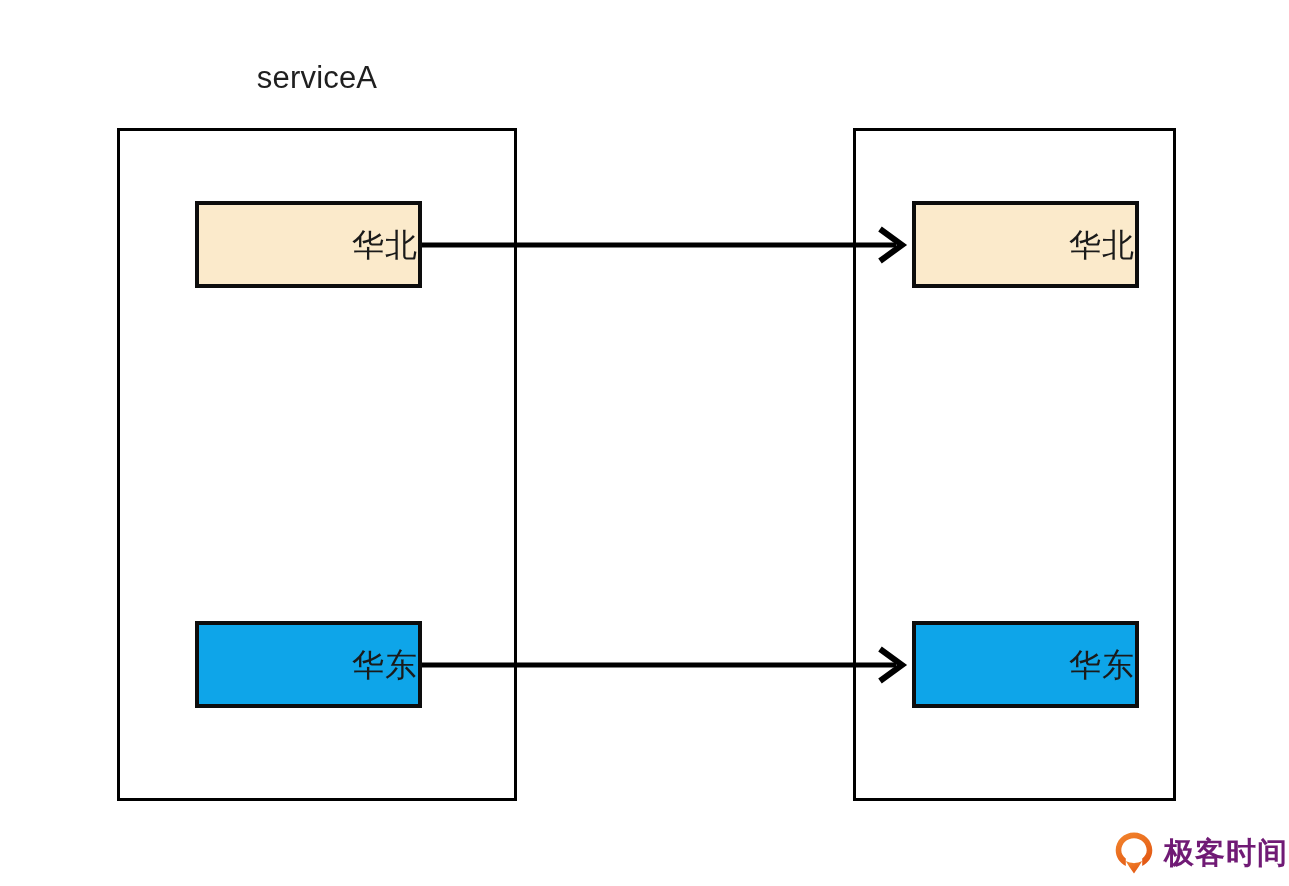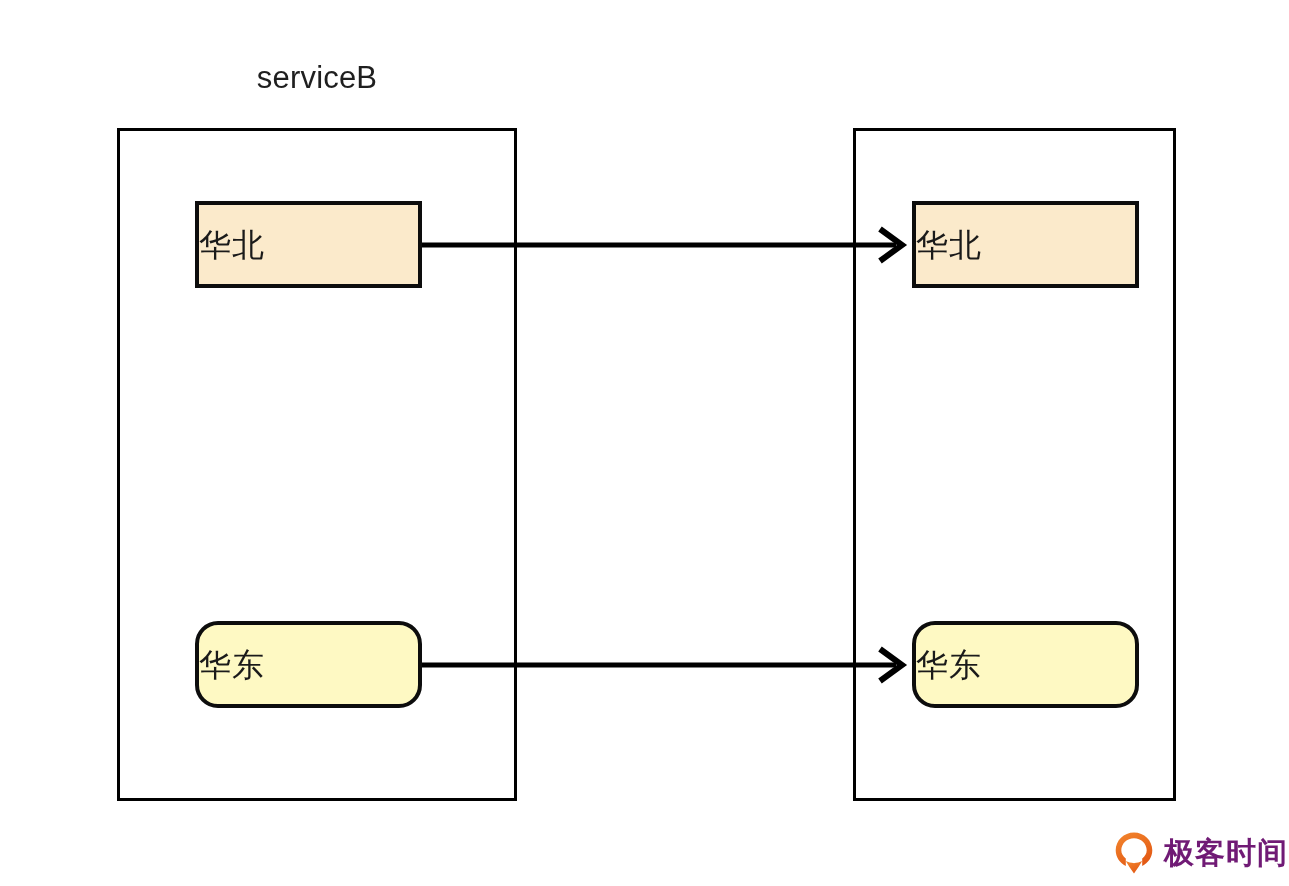--- a/index.html
+++ b/index.html
@@ -44,29 +44,29 @@
   #service-box-a { left: 117px; top: 128px; width: 400px; height: 673px; }
   #service-box-b { left: 853px; top: 128px; width: 323px; height: 673px; }
 
   
   .region-node {
     position: absolute;
     box-sizing: border-box;
     border: 4px solid #0d0d0d;
     display: flex;
     align-items: center;
-    justify-content: flex-start;
+    justify-content: flex-end;
     font-size: 32px;
     line-height: 1;
     color: #1a1a1a;
     letter-spacing: 1px;
     z-index: 3;
   }
   .region-node.north { background: #fbeacb; }
-  .region-node.east  { background: #fef9c3; border-radius: 23px; }
+  .region-node.east  { background: #0ea5e9; }
 
   #node-a-north { left: 195px; top: 201px; width: 227px; height: 87px; }
   #node-a-east  { left: 195px; top: 621px; width: 227px; height: 87px; }
   #node-b-north { left: 912px; top: 201px; width: 227px; height: 87px; }
   #node-b-east  { left: 912px; top: 621px; width: 227px; height: 87px; }
 
   
   .connector {
     position: absolute;
     z-index: 2;
@@ -93,21 +93,21 @@
     letter-spacing: 1px;
     white-space: nowrap;
     font-weight: 700;
   }
 </style>
 </head>
 <body>
 
 <div id="canvas">
 
-  <div class="service-title" id="title-a">serviceB</div>
+  <div class="service-title" id="title-a">serviceA</div>
 
   <div class="service-box" id="service-box-a"></div>
 
   <div class="region-node north" id="node-a-north">
     <span>华北</span>
   </div>
 
   <div class="region-node east" id="node-a-east">
     <span>华东</span>
   </div>

